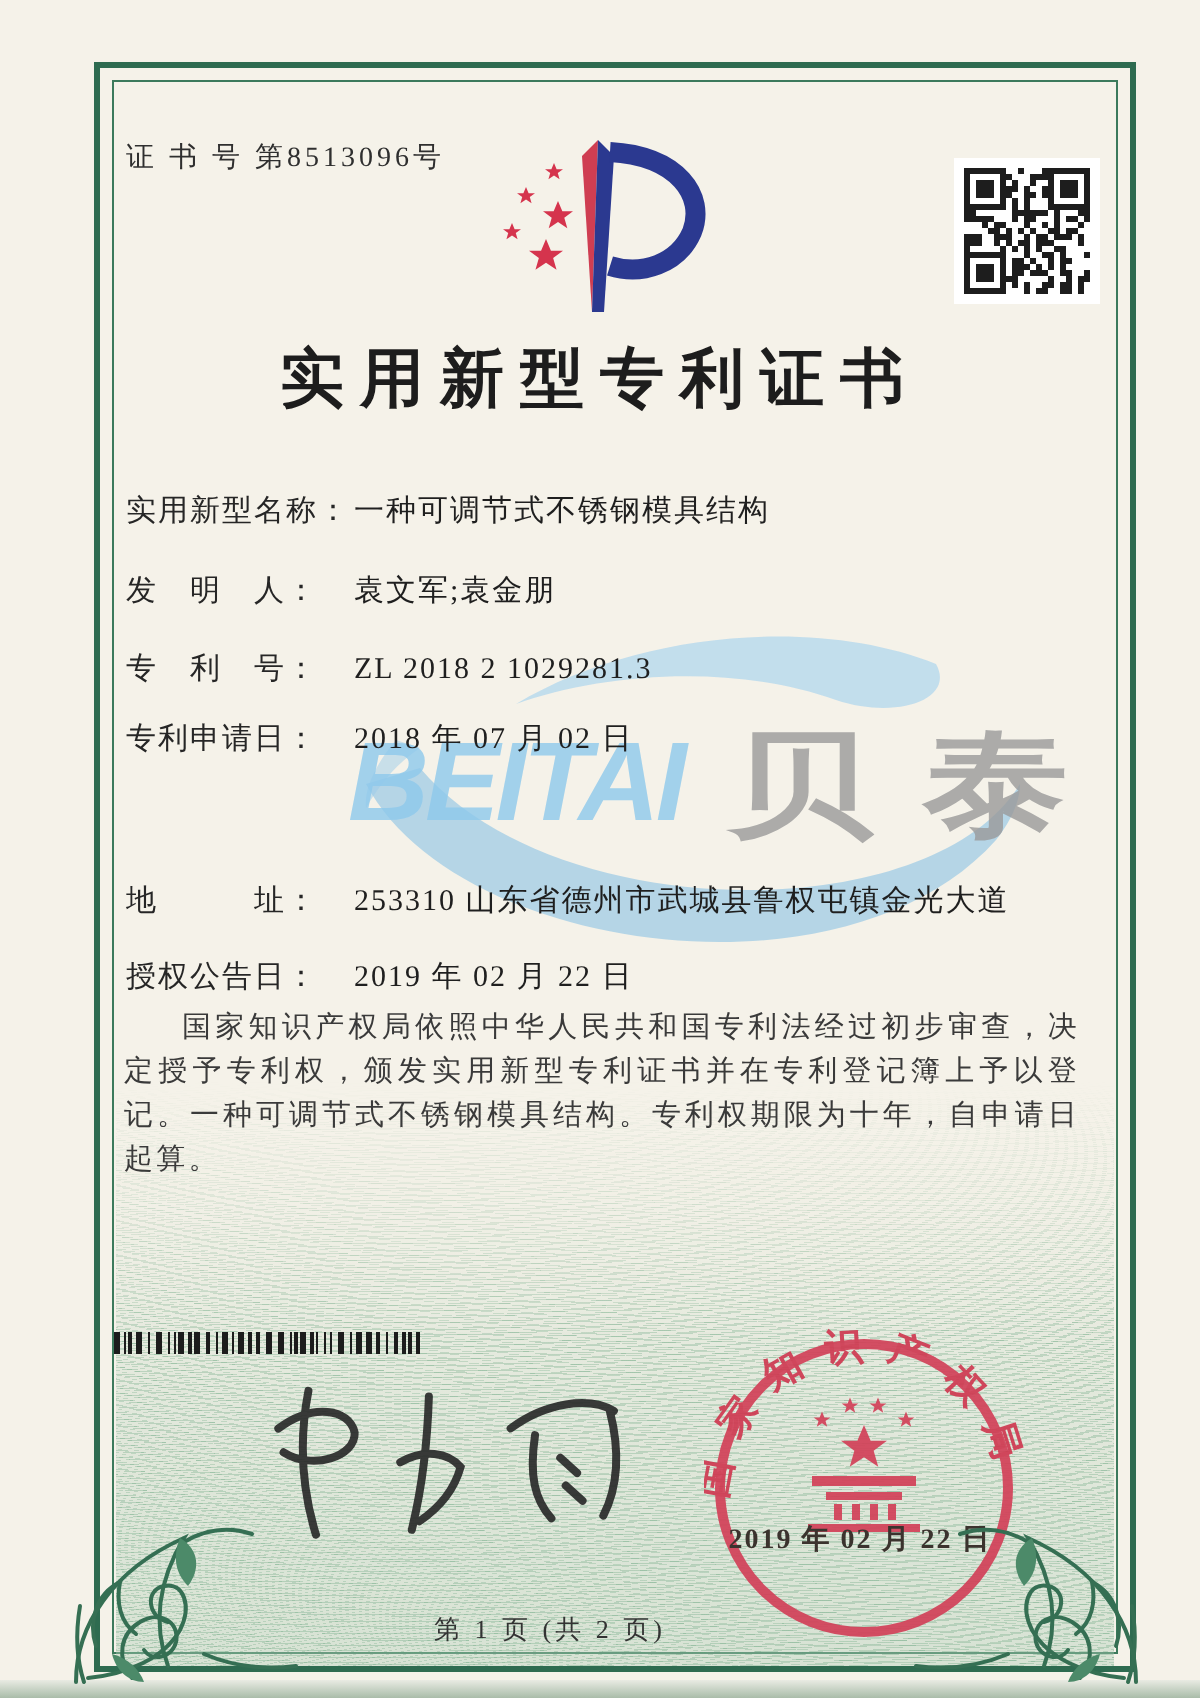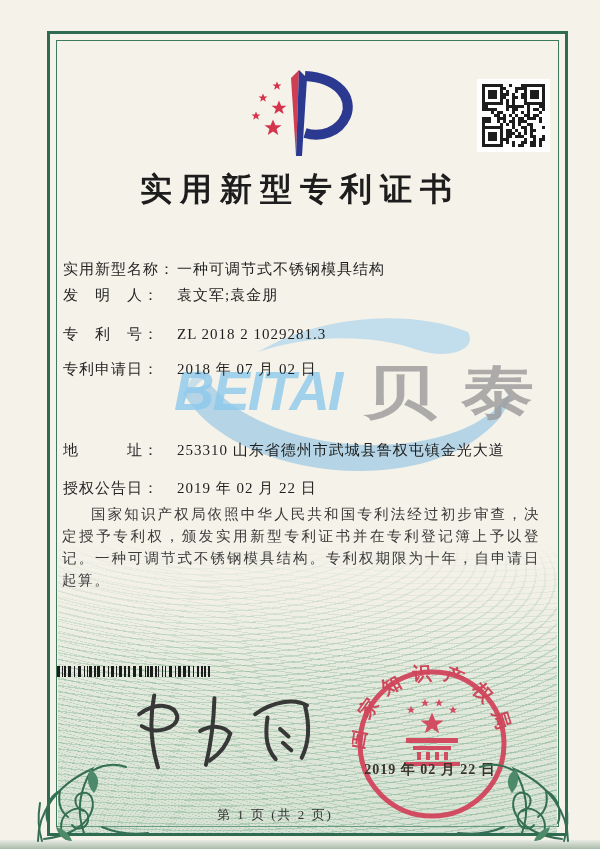--- a/index.html
+++ b/index.html
@@ -102,20 +102,21 @@
     <path d="M90,40 C150,4 240,-4 300,20 C310,38 280,48 250,38 C200,20 135,24 90,40 Z" fill="#a6d2ee" opacity="0.65"></path>
     <path d="M15,80 C60,165 255,192 330,108 C338,98 342,88 342,80 C298,152 110,152 42,72 Z" fill="#7fbde4" opacity="0.55"></path>
     <path d="M30,58 C20,70 14,82 15,92 C22,80 30,70 42,62 Z" fill="#9ccbe9" opacity="0.5"></path>
   </svg>
   <div class="wm-latin">BEITAI</div>
   <div class="wm-cjk">贝泰</div>
 </div>
 
 <div class="content">
 
+  <div class="cert-no">证 书 号 第8513096号</div>
 
   <svg class="abs" style="left:233px;top:66px;" width="138" height="96" viewBox="0 0 138 96">
     <defs>
       <path id="st" d="M0,-10 L2.9,-3.1 10,-3.1 4.2,1.2 6.2,8.1 0,4 -6.2,8.1 -4.2,1.2 -10,-3.1 -2.9,-3.1 Z"></path>
     </defs>
     <polygon points="58,12 66,4 63,90" fill="#cf3e52"></polygon>
     <polygon points="66,4 74,12 69,90 63,90" fill="#2b3990"></polygon>
     <path d="M72,10 C106,12 120,32 113,50 C106,66 88,72 72,67" fill="none" stroke="#2b3990" stroke-width="10"></path>
     <g fill="#d5344d">
       <use href="#st" transform="translate(44,20) scale(0.45)"></use>
@@ -359,21 +360,21 @@
         <i style="left:36px;top:60px"></i>
         <i style="left:39px;top:60px"></i>
         <i style="left:48px;top:60px"></i>
         <i style="left:51px;top:60px"></i>
         <i style="left:57px;top:60px"></i>
       </div>
   </div>
 
   <div class="title">实用新型专利证书</div>
 
-  <div class="frow" style="top:260px">
+  <div class="frow" style="top:246px">
     <span class="flabel">实用新型名称：</span><span class="fvalue">一种可调节式不锈钢模具结构</span>
   </div>
   <div class="frow" style="top:286px">
     <span class="flabel">发　明　人：</span><span class="fvalue">袁文军;袁金朋</span>
   </div>
   <div class="frow" style="top:325px">
     <span class="flabel">专　利　号：</span><span class="fvalue">ZL 2018 2 1029281.3</span>
   </div>
   <div class="frow" style="top:360px">
     <span class="flabel">专利申请日：</span><span class="fvalue">2018 年 07 月 02 日</span>

